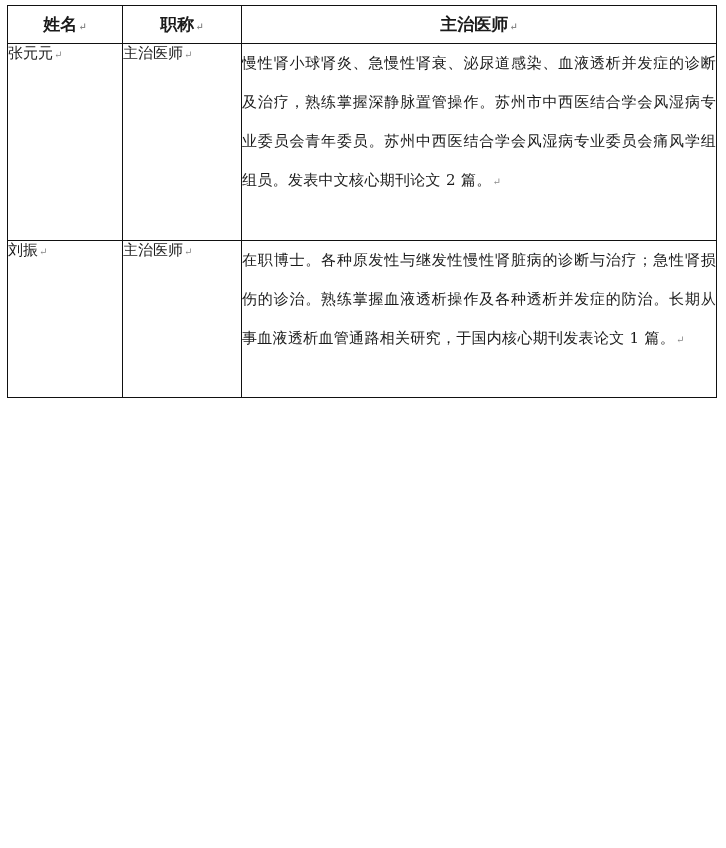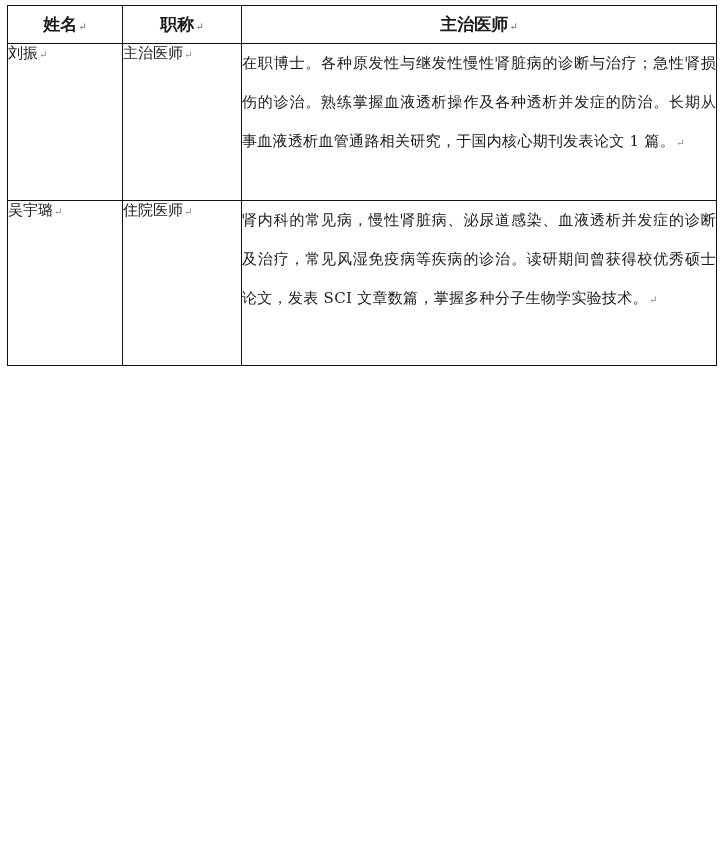--- a/index.html
+++ b/index.html
@@ -24,24 +24,24 @@
       <col class="c1">
       <col class="c2">
       <col class="c3">
     </colgroup>
   <tbody>
       <tr>
     <th><span>姓名</span><span class="mark">↵</span></th>
     <th><span>职称</span><span class="mark">↵</span></th>
     <th><span>主治医师</span><span class="mark">↵</span></th>
   </tr>
+  <tr class="r1">
+    <td class="name"><span>张元元</span><span class="mark">↵</span></td>
+    <td class="title"><span>主治医师</span><span class="mark">↵</span></td>
+    <td class="spec"><span>慢性肾小球肾炎、急慢性肾衰、泌尿道感染、血液透析并发症的诊断及治疗，熟练掌握深静脉置管操作。苏州市中西医结合学会风湿病专业委员会青年委员。苏州中西医结合学会风湿病专业委员会痛风学组组员。发表中文核心期刊论文 2 篇。</span><span class="mark">↵</span></td>
+  </tr>
   <tr class="r2">
     <td class="name"><span>刘振</span><span class="mark">↵</span></td>
     <td class="title"><span>主治医师</span><span class="mark">↵</span></td>
     <td class="spec"><span>在职博士。各种原发性与继发性慢性肾脏病的诊断与治疗；急性肾损伤的诊治。熟练掌握血液透析操作及各种透析并发症的防治。长期从事血液透析血管通路相关研究，于国内核心期刊发表论文 1 篇。</span><span class="mark">↵</span></td>
   </tr>
-  <tr class="r4">
-    <td class="name"><span>吴宇璐</span><span class="mark">↵</span></td>
-    <td class="title"><span>住院医师</span><span class="mark">↵</span></td>
-    <td class="spec"><span>肾内科的常见病，慢性肾脏病、泌尿道感染、血液透析并发症的诊断及治疗，常见风湿免疫病等疾病的诊治。读研期间曾获得校优秀硕士论文，发表 SCI 文章数篇，掌握多种分子生物学实验技术。</span><span class="mark">↵</span></td>
-  </tr>
 </tbody>
   </table>
 
 </body></html>

